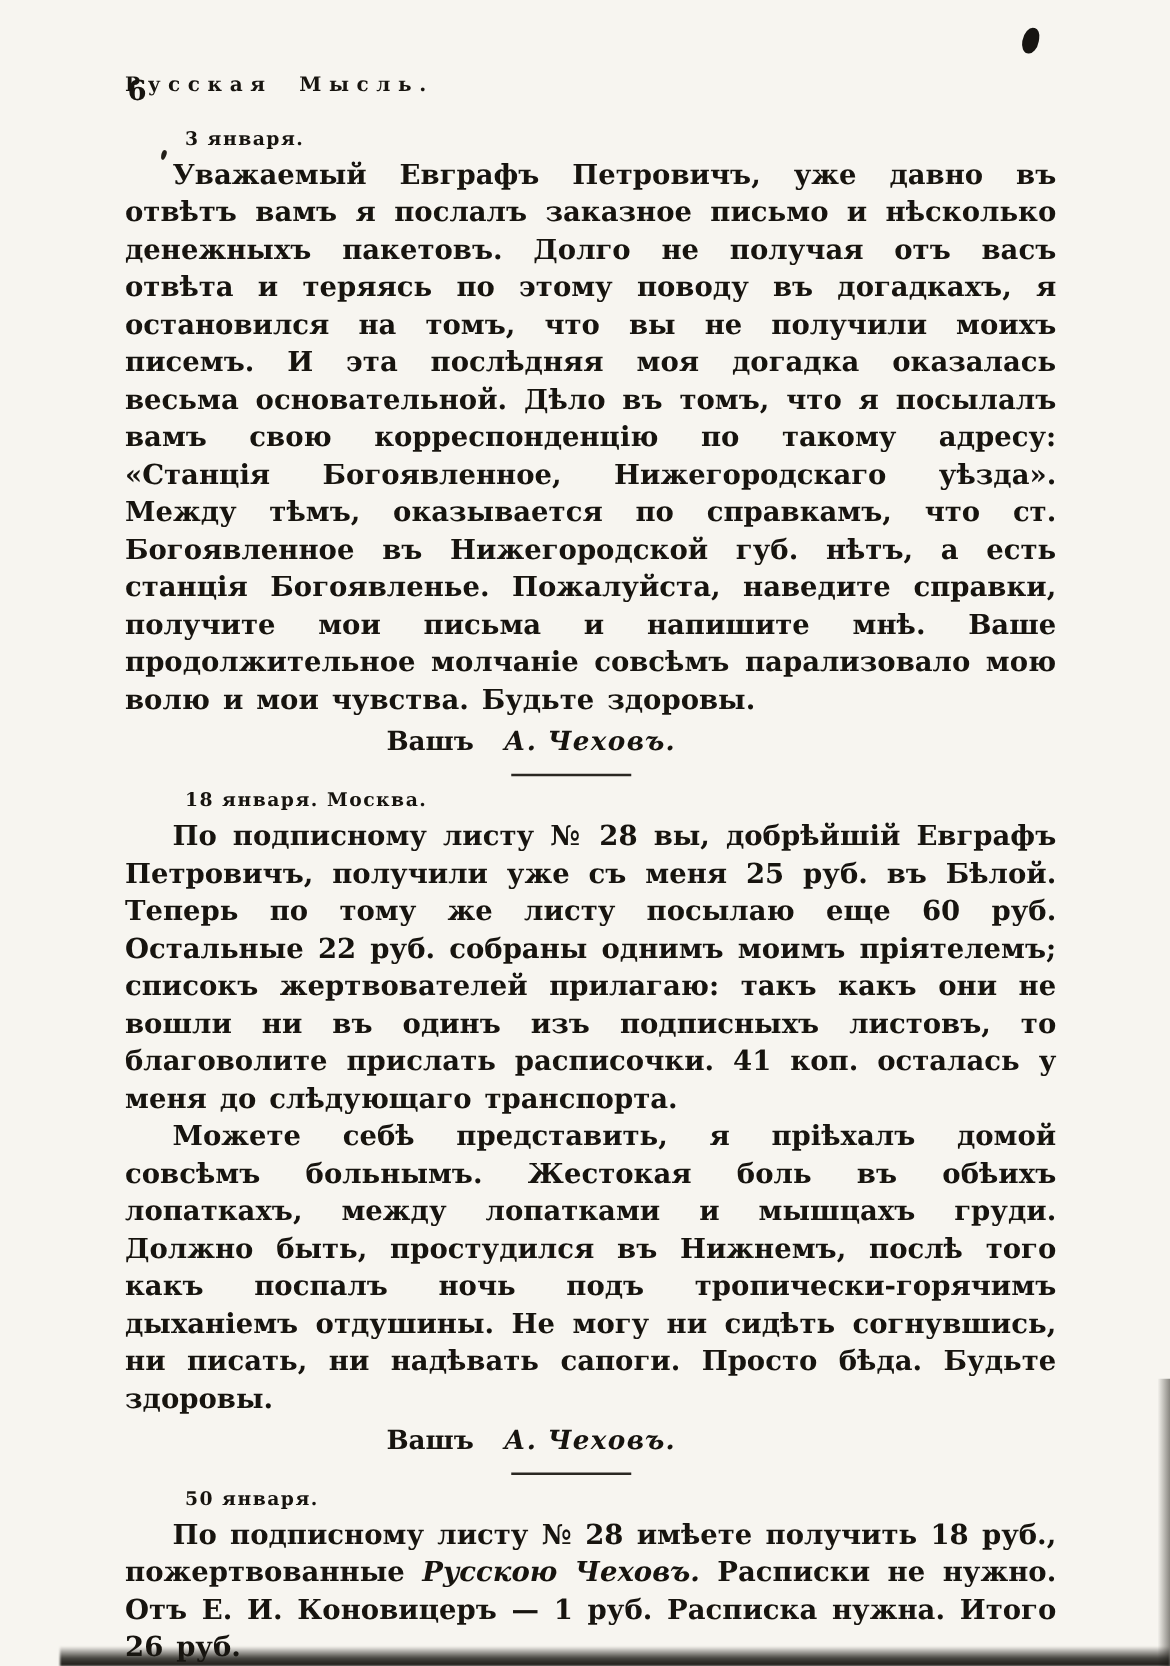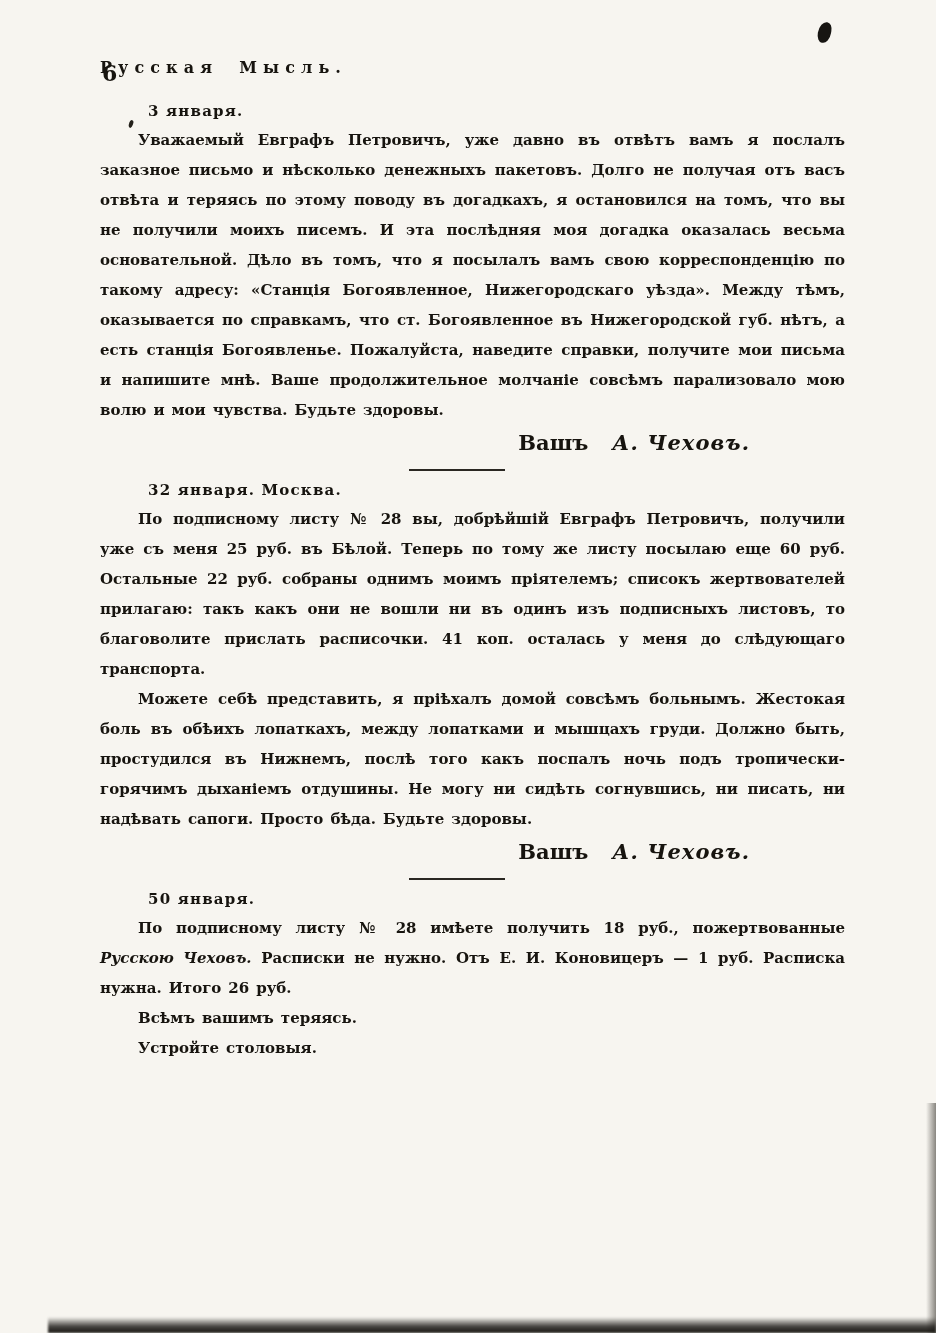--- a/index.html
+++ b/index.html
@@ -45,29 +45,29 @@
   }
   .letter { margin-top: 2px; }
   .dateline {
     font-size: 15px;
     font-weight: bold;
     letter-spacing: 0.08em;
     margin: 10px 0 5px 48px;
   }
   p.body {
     margin: 0;
-    font-size: 15px;
+    font-size: 22px;
     line-height: 30px;
     font-weight: bold;
     text-align: justify;
     text-indent: 38px;
     word-spacing: 0.12em;
   }
   .signature {
-    text-align: right;
+    text-align: center;
     padding-right: 95px;
     font-size: 21px;
     font-weight: bold;
     margin: 5px 0 2px 0;
   }
   .sig-name {
     font-style: italic;
     margin-left: 24px;
     letter-spacing: 0.05em;
   }
@@ -138,21 +138,21 @@
       <div class="dateline">3 января.</div>
       <p class="body">Уважаемый Евграфъ Петровичъ, уже давно въ отвѣтъ вамъ я послалъ заказное письмо и нѣсколько денежныхъ пакетовъ. Долго не получая отъ васъ отвѣта и теряясь по этому поводу въ догадкахъ, я остановился на томъ, что вы не получили моихъ писемъ. И эта послѣдняя моя догадка оказалась весьма основательной. Дѣло въ томъ, что я посылалъ вамъ свою корреспонденцію по такому адресу: «Станція Богоявленное, Нижегородскаго уѣзда». Между тѣмъ, оказывается по справкамъ, что ст. Богоявленное въ Нижегородской губ. нѣтъ, а есть станція Богоявленье. Пожалуйста, наведите справки, получите мои письма и напишите мнѣ. Ваше продолжительное молчаніе совсѣмъ парализовало мою волю и мои чувства. Будьте здоровы.</p>
       <div class="signature">
         <span>Вашъ</span><span class="sig-name">А. Чеховъ.</span>
       </div>
     </div>
 
     <div class="separator"></div>
 
     <div class="letter">
-      <div class="dateline">32 января. Москва.</div>
+      <div class="dateline">18 января. Москва.</div>
       <p class="body">По подписному листу № 28 вы, добрѣйшій Евграфъ Петровичъ, получили уже съ меня 25 руб. въ Бѣлой. Теперь по тому же листу посылаю еще 60 руб. Остальные 22 руб. собраны однимъ моимъ пріятелемъ; списокъ жертвователей прилагаю: такъ какъ они не вошли ни въ одинъ изъ подписныхъ листовъ, то благоволите прислать расписочки. 41 коп. осталась у меня до слѣдующаго транспорта.</p>
       <p class="body">Можете себѣ представить, я пріѣхалъ домой совсѣмъ больнымъ. Жестокая боль въ обѣихъ лопаткахъ, между лопатками и мышцахъ груди. Должно быть, простудился въ Нижнемъ, послѣ того какъ поспалъ ночь подъ тропически-горячимъ дыханіемъ отдушины. Не могу ни сидѣть согнувшись, ни писать, ни надѣвать сапоги. Просто бѣда. Будьте здоровы.</p>
       <div class="signature">
         <span>Вашъ</span><span class="sig-name">А. Чеховъ.</span>
       </div>
     </div>
 
     <div class="separator"></div>
 
     <div class="letter">

